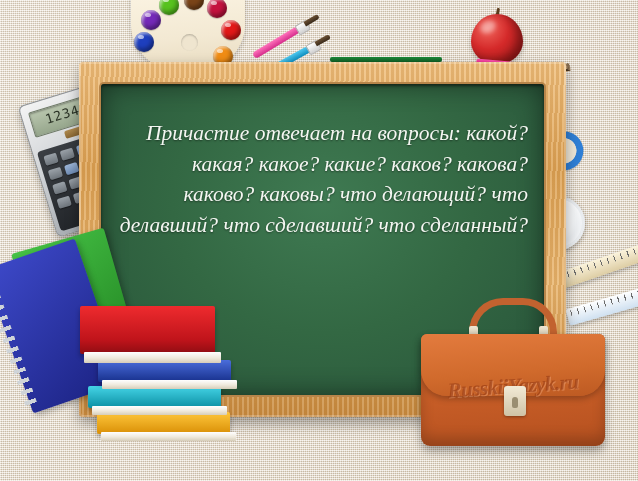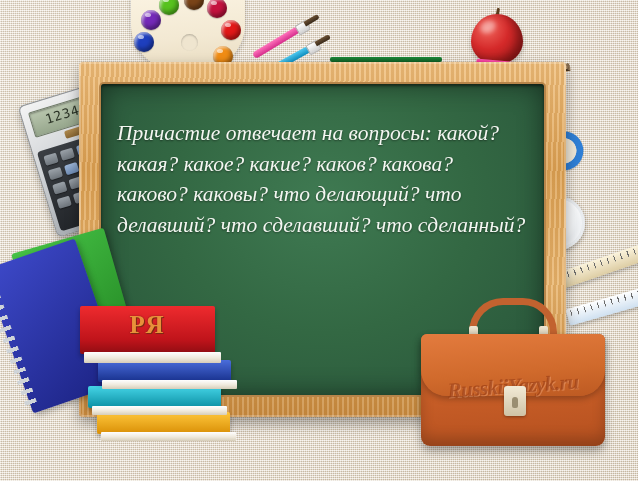--- a/index.html
+++ b/index.html
@@ -98,21 +98,21 @@
   #boardInner{
     position:absolute;left:22px;top:22px;right:22px;bottom:22px;
     border-radius:3px;
     background:
       radial-gradient(ellipse at 50% 38%, #3f7a52 0%, #336843 48%, #28543a 100%);
     box-shadow:inset 0 0 26px rgba(0,0,0,.46), inset 0 2px 3px rgba(0,0,0,.5),
                0 0 0 2px #b7854a;
   }
   #boardText{
     position:absolute;left:16px;right:16px;top:34px;
-    text-align:left;color:#f4f7f2;
+    text-align:right;color:#f4f7f2;
     font-family:"Liberation Serif", serif;
     font-style:italic;font-size:21.5px;line-height:1.42;
     text-shadow:0 1px 2px rgba(0,0,0,.45);
     white-space:pre-wrap;
   }
   
   #briefcase{position:absolute;left:421px;top:318px;width:184px;height:130px;}
   #bcHandle{position:absolute;left:48px;top:-20px;width:74px;height:34px;
     border:7px solid #c2622f;border-bottom:none;border-radius:34px 34px 0 0;background:transparent;}
   .bcStud{position:absolute;top:8px;width:9px;height:16px;border-radius:2px;
@@ -286,21 +286,20 @@
   <div class="book" style="left:88px;top:386px;width:133px;height:22px;
        background:linear-gradient(180deg,#45d4e6,#0b8fa3);">
     <div class="pages"></div>
   </div>
   <div class="book" style="left:98px;top:360px;width:133px;height:22px;
        background:linear-gradient(180deg,#4a6ddb,#17308c);">
     <div class="pages"></div>
   </div>
   <div class="book" style="left:80px;top:306px;width:135px;height:48px;
        background:linear-gradient(180deg,#ee2b2e 0%,#c0141b 70%,#8e0d12 100%);">
-    <div id="bookTitle">РЯ</div>
     <div class="pages" style="height:11px;bottom:-9px;"></div>
   </div>
 
   <div id="briefcase">
     <div id="bcHandle"></div>
     <div class="bcStud" style="left:48px;"></div>
     <div class="bcStud" style="left:118px;"></div>
     <div id="bcBody">
       <div id="bcFlap">
         <div id="bcWatermark">RusskiiYazyk.ru</div>

